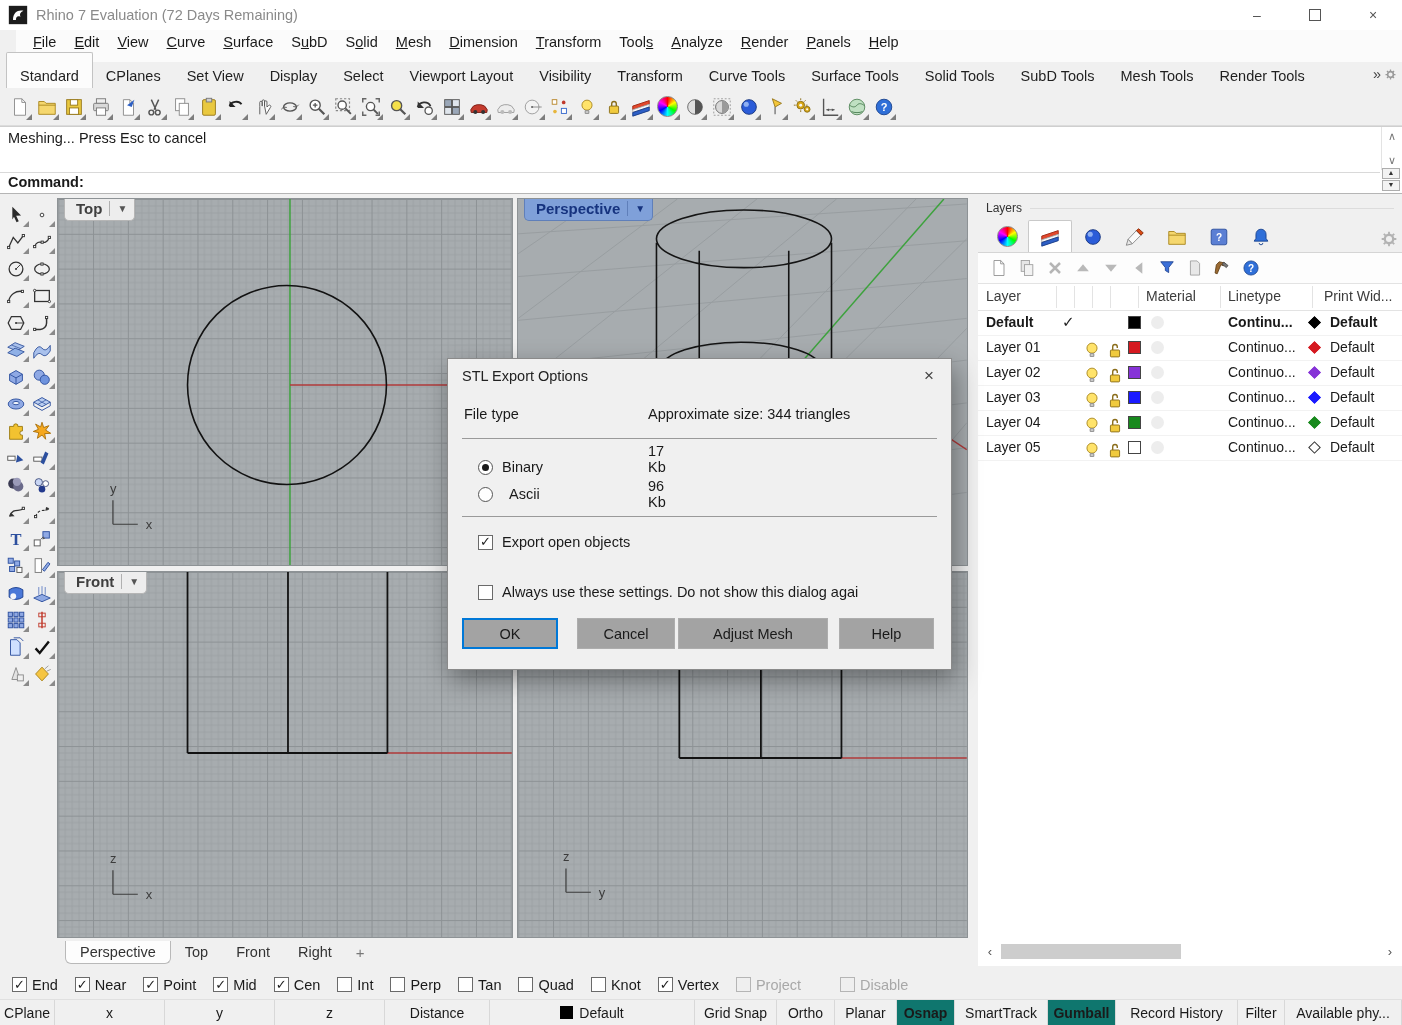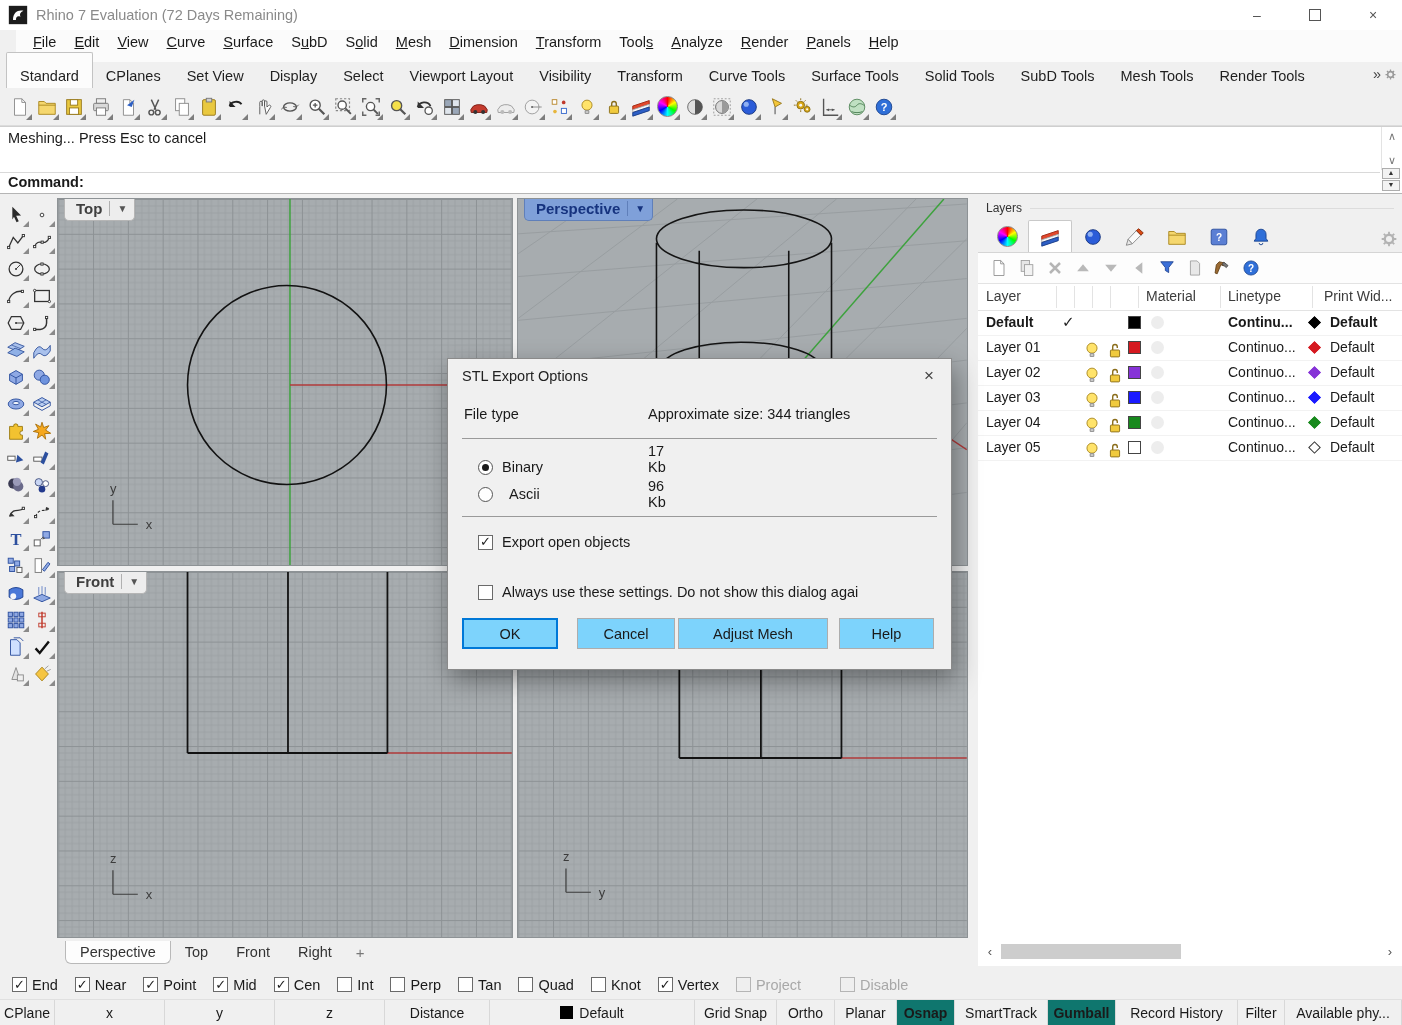--- a/index.html
+++ b/index.html
@@ -123,21 +123,21 @@
   .ft-row{position:absolute;left:30px;display:flex;align-items:center;}
   .ft-row .ft-label{margin-left:9px;}
   .ft-row .ft-size{position:absolute;left:170px;}
   .rad{width:15px;height:15px;border:1px solid #555;border-radius:50%;background:#fff;position:relative;box-sizing:border-box;}
   .rad.sel::after{content:"";position:absolute;left:3px;top:3px;right:3px;bottom:3px;border-radius:50%;background:#1a1a1a;}
   .cbx{width:15px;height:15px;border:1px solid #6a6a6a;background:#fff;display:inline-flex;
     align-items:center;justify-content:center;font-size:13px;color:#222;box-sizing:border-box;}
   .cbx.ck::after{content:"✓";margin-top:-1px;}
   .cbx.dis{border-color:#b5b5b5;background:#efefef;}
   .cb-row{position:absolute;left:30px;display:flex;align-items:center;gap:9px;}
-  .dlg-btn{position:absolute;top:259px;height:31px;background:#7dd3fc;border:1px solid #adadad;
+  .dlg-btn{position:absolute;top:259px;height:31px;background:#a3a3a3;border:1px solid #adadad;
     display:flex;align-items:center;justify-content:center;box-sizing:border-box;}
   .dlg-btn.default{border:2px solid #0078d7;}
   
   #osnapbar{position:absolute;left:0;top:970px;width:100%;height:29px;background:#f0f0f0;
     display:flex;align-items:center;gap:17px;padding-left:12px;box-sizing:border-box;font-size:14.5px;}
   .osn{display:inline-flex;align-items:center;gap:5px;}
   .osn.dis{color:#a8a8a8;}
   
   #statusbar{position:absolute;left:0;top:999px;width:100%;height:26px;background:#f0f0f0;
     display:flex;font-size:14px;border-top:1px solid #e0e0e0;box-sizing:border-box;}

